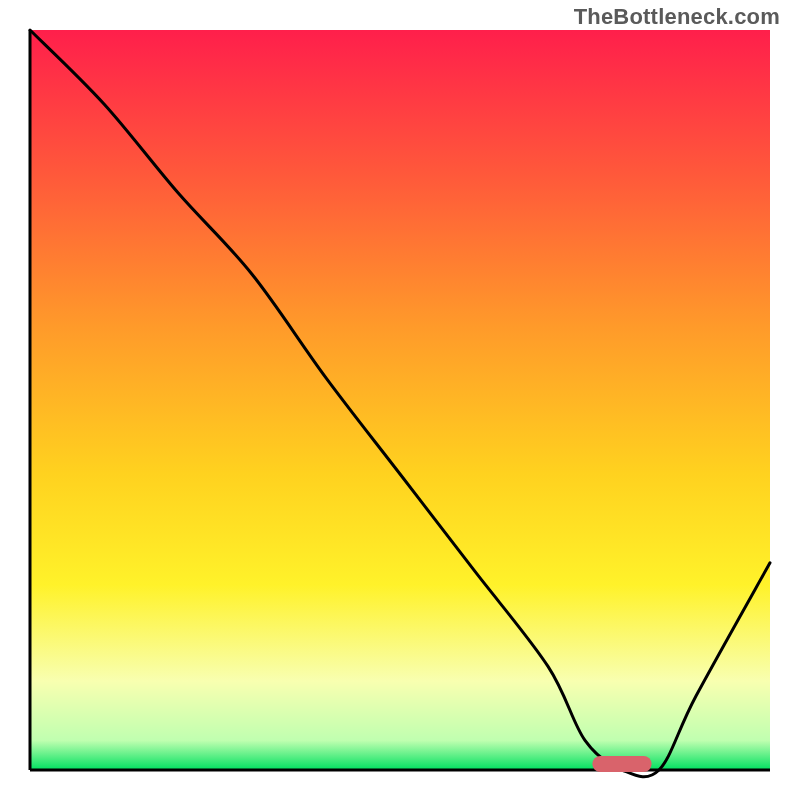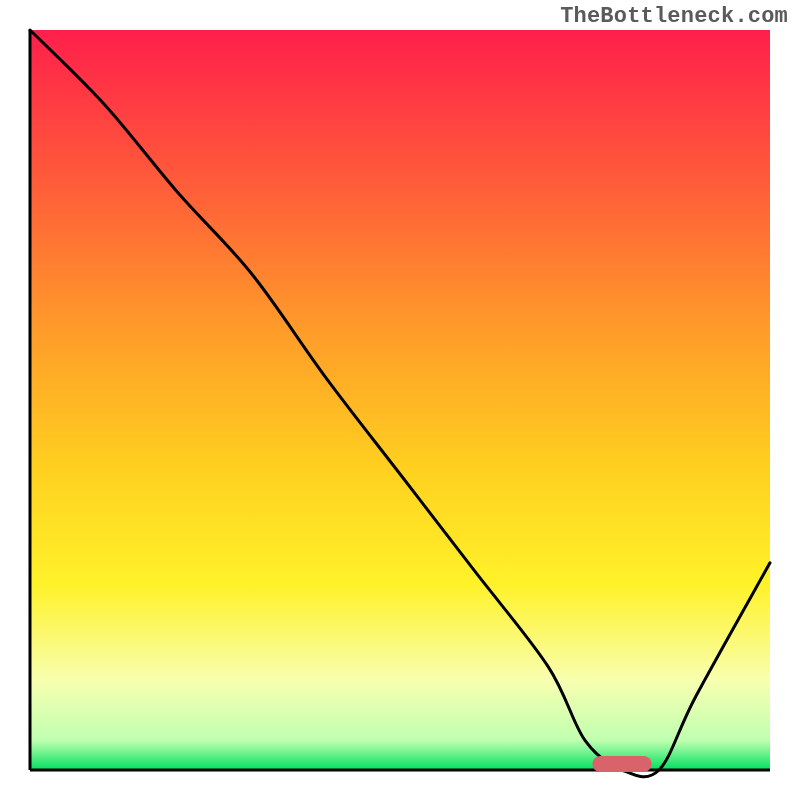--- a/index.html
+++ b/index.html
@@ -11,26 +11,25 @@
     font-family: Arial, Helvetica, sans-serif;
   }
   .container {
     position: relative;
     width: 800px;
     height: 800px;
   }
   .watermark {
     position: absolute;
     top: 4px;
-    right: 12px;
+    right: 20px;
     font-size: 22px;
     font-weight: 600;
     color: #5a5a5a;
     letter-spacing: 0.2px;
-    font-family: Liberation Mono, monospace;
   }
   svg {
     display: block;
   }
 </style>
 </head>
 <body>
 
 <div class="container">
   <div class="watermark">TheBottleneck.com</div>

